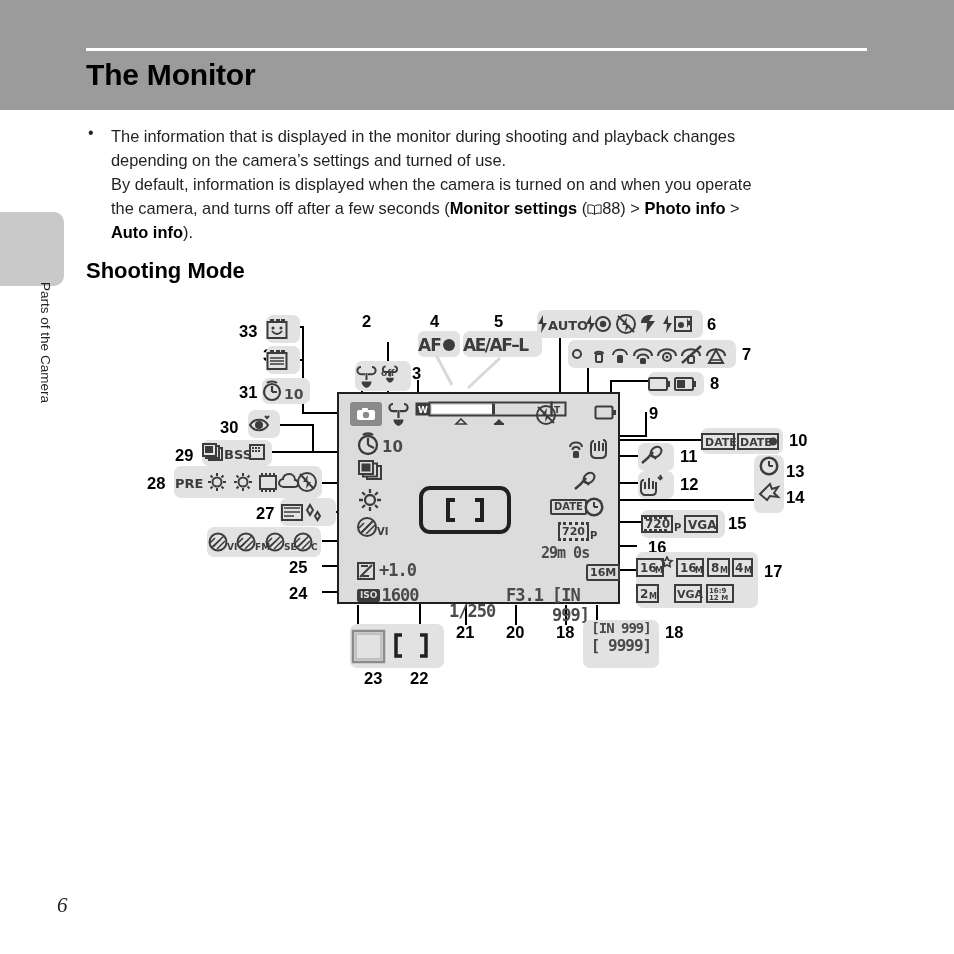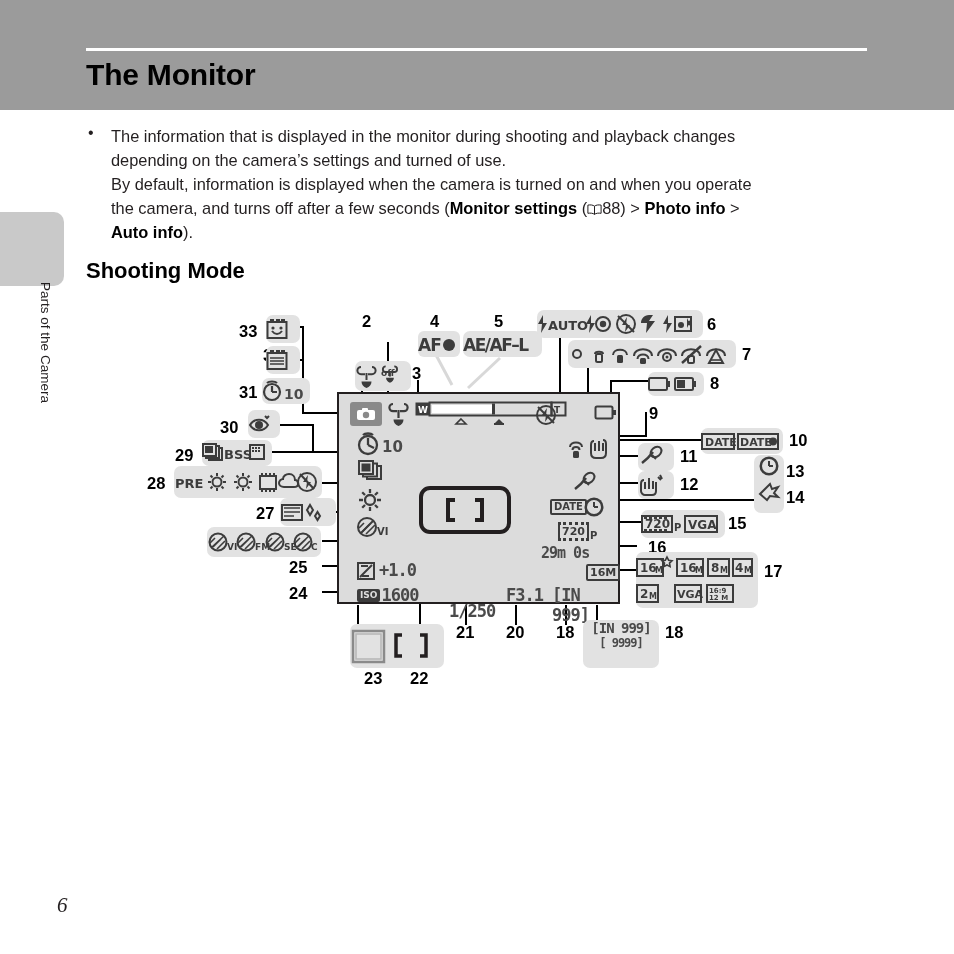--- a/index.html
+++ b/index.html
@@ -682,21 +682,21 @@
       <g transform="translate(70,26)">
         <rect x="1" y="4" width="26" height="17" fill="none" stroke="#3c3c3c" stroke-width="2"></rect>
         <text x="3" y="12" class="icon-txt" font-size="7" fill="#3c3c3c">16:9</text>
         <text x="3" y="19" class="icon-txt" font-size="7" fill="#3c3c3c">12 M</text>
       </g>
     </svg>
   </div>
 
   <div class="chip" style="left:583px;top:620px;width:76px;height:48px;flex-direction:column;">
     <div class="osd" style="font-size:14px;letter-spacing:-1px;">[IN 999]</div>
-    <div class="osd" style="font-size:12px;letter-spacing:-1px;">[ 9999]</div>
+    <div class="osd" style="font-size:16px;letter-spacing:-1px;">[ 9999]</div>
   </div>
 
   <div class="chip" style="left:350px;top:624px;width:94px;height:44px;">
     <svg width="88" height="38" viewBox="0 0 88 38">
       <rect x="3" y="4" width="31" height="31" fill="none" stroke="#8a8a8a" stroke-width="2.5"></rect>
       <rect x="6" y="7" width="25" height="25" fill="none" stroke="#b5b5b5" stroke-width="1.5"></rect>
       <path d="M52 8 h-6 v21 h6" fill="none" stroke="#231f20" stroke-width="3.5"></path>
       <path d="M70 8 h6 v21 h-6" fill="none" stroke="#231f20" stroke-width="3.5"></path>
     </svg>
   </div>

